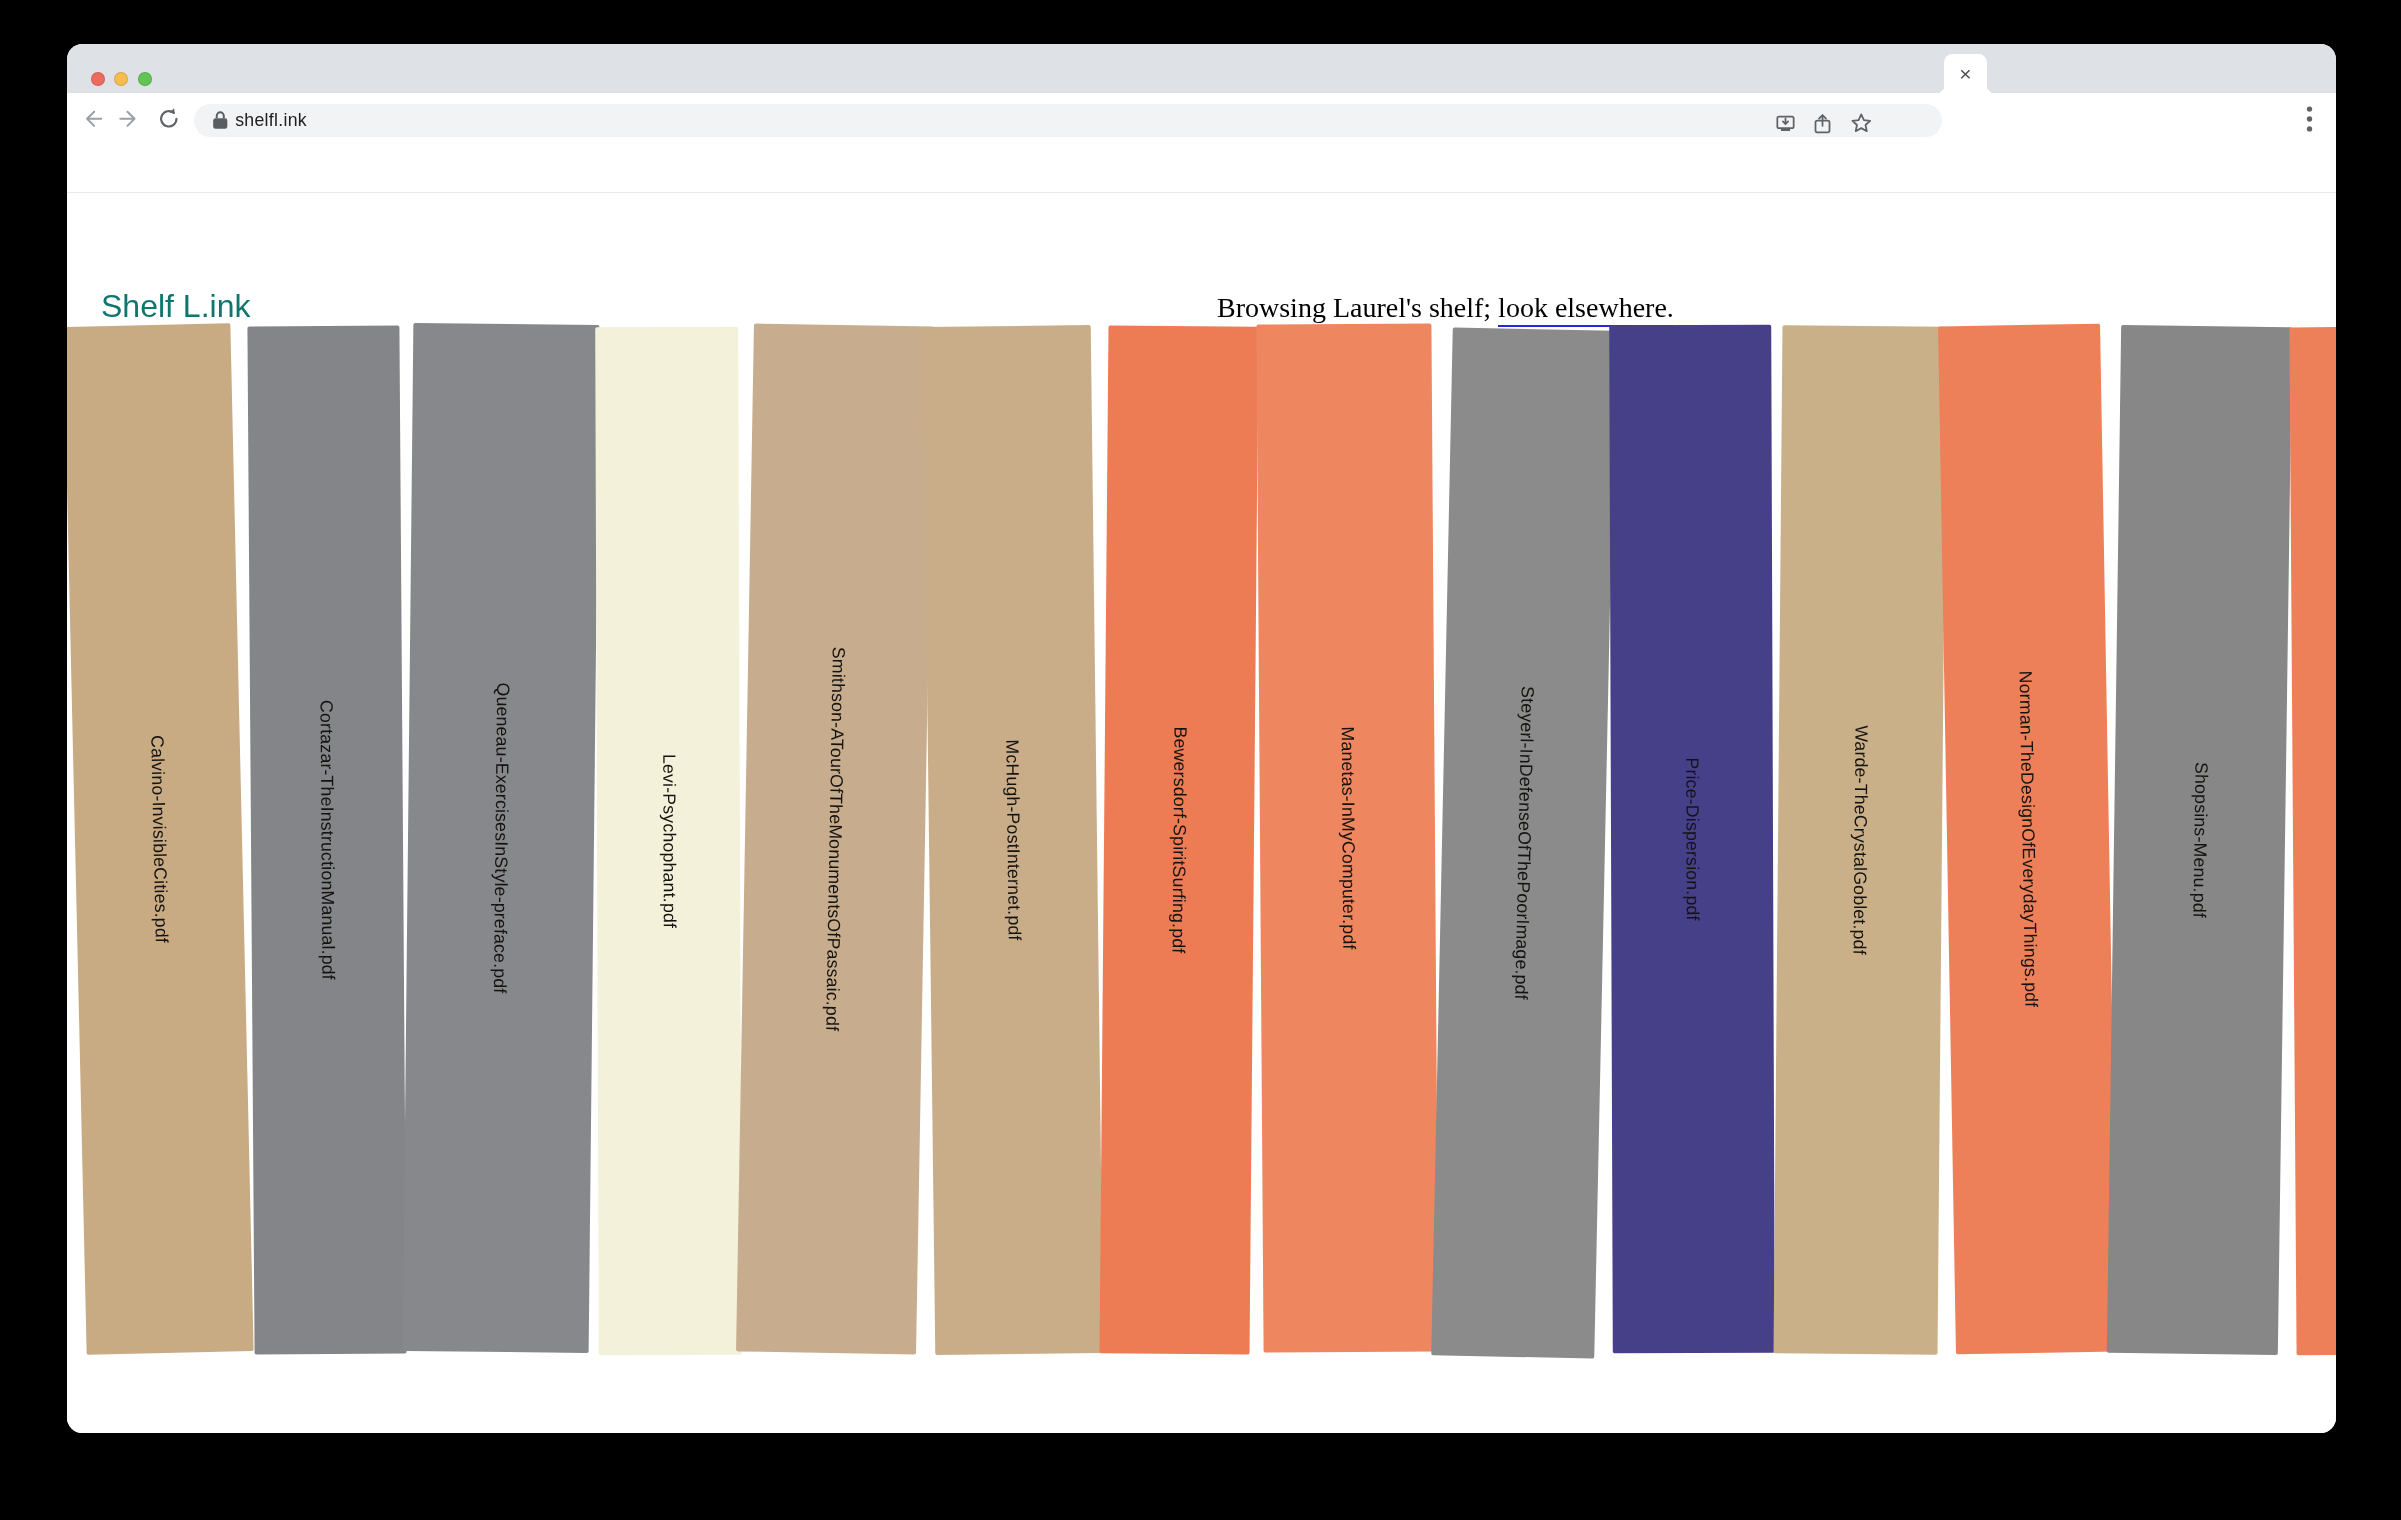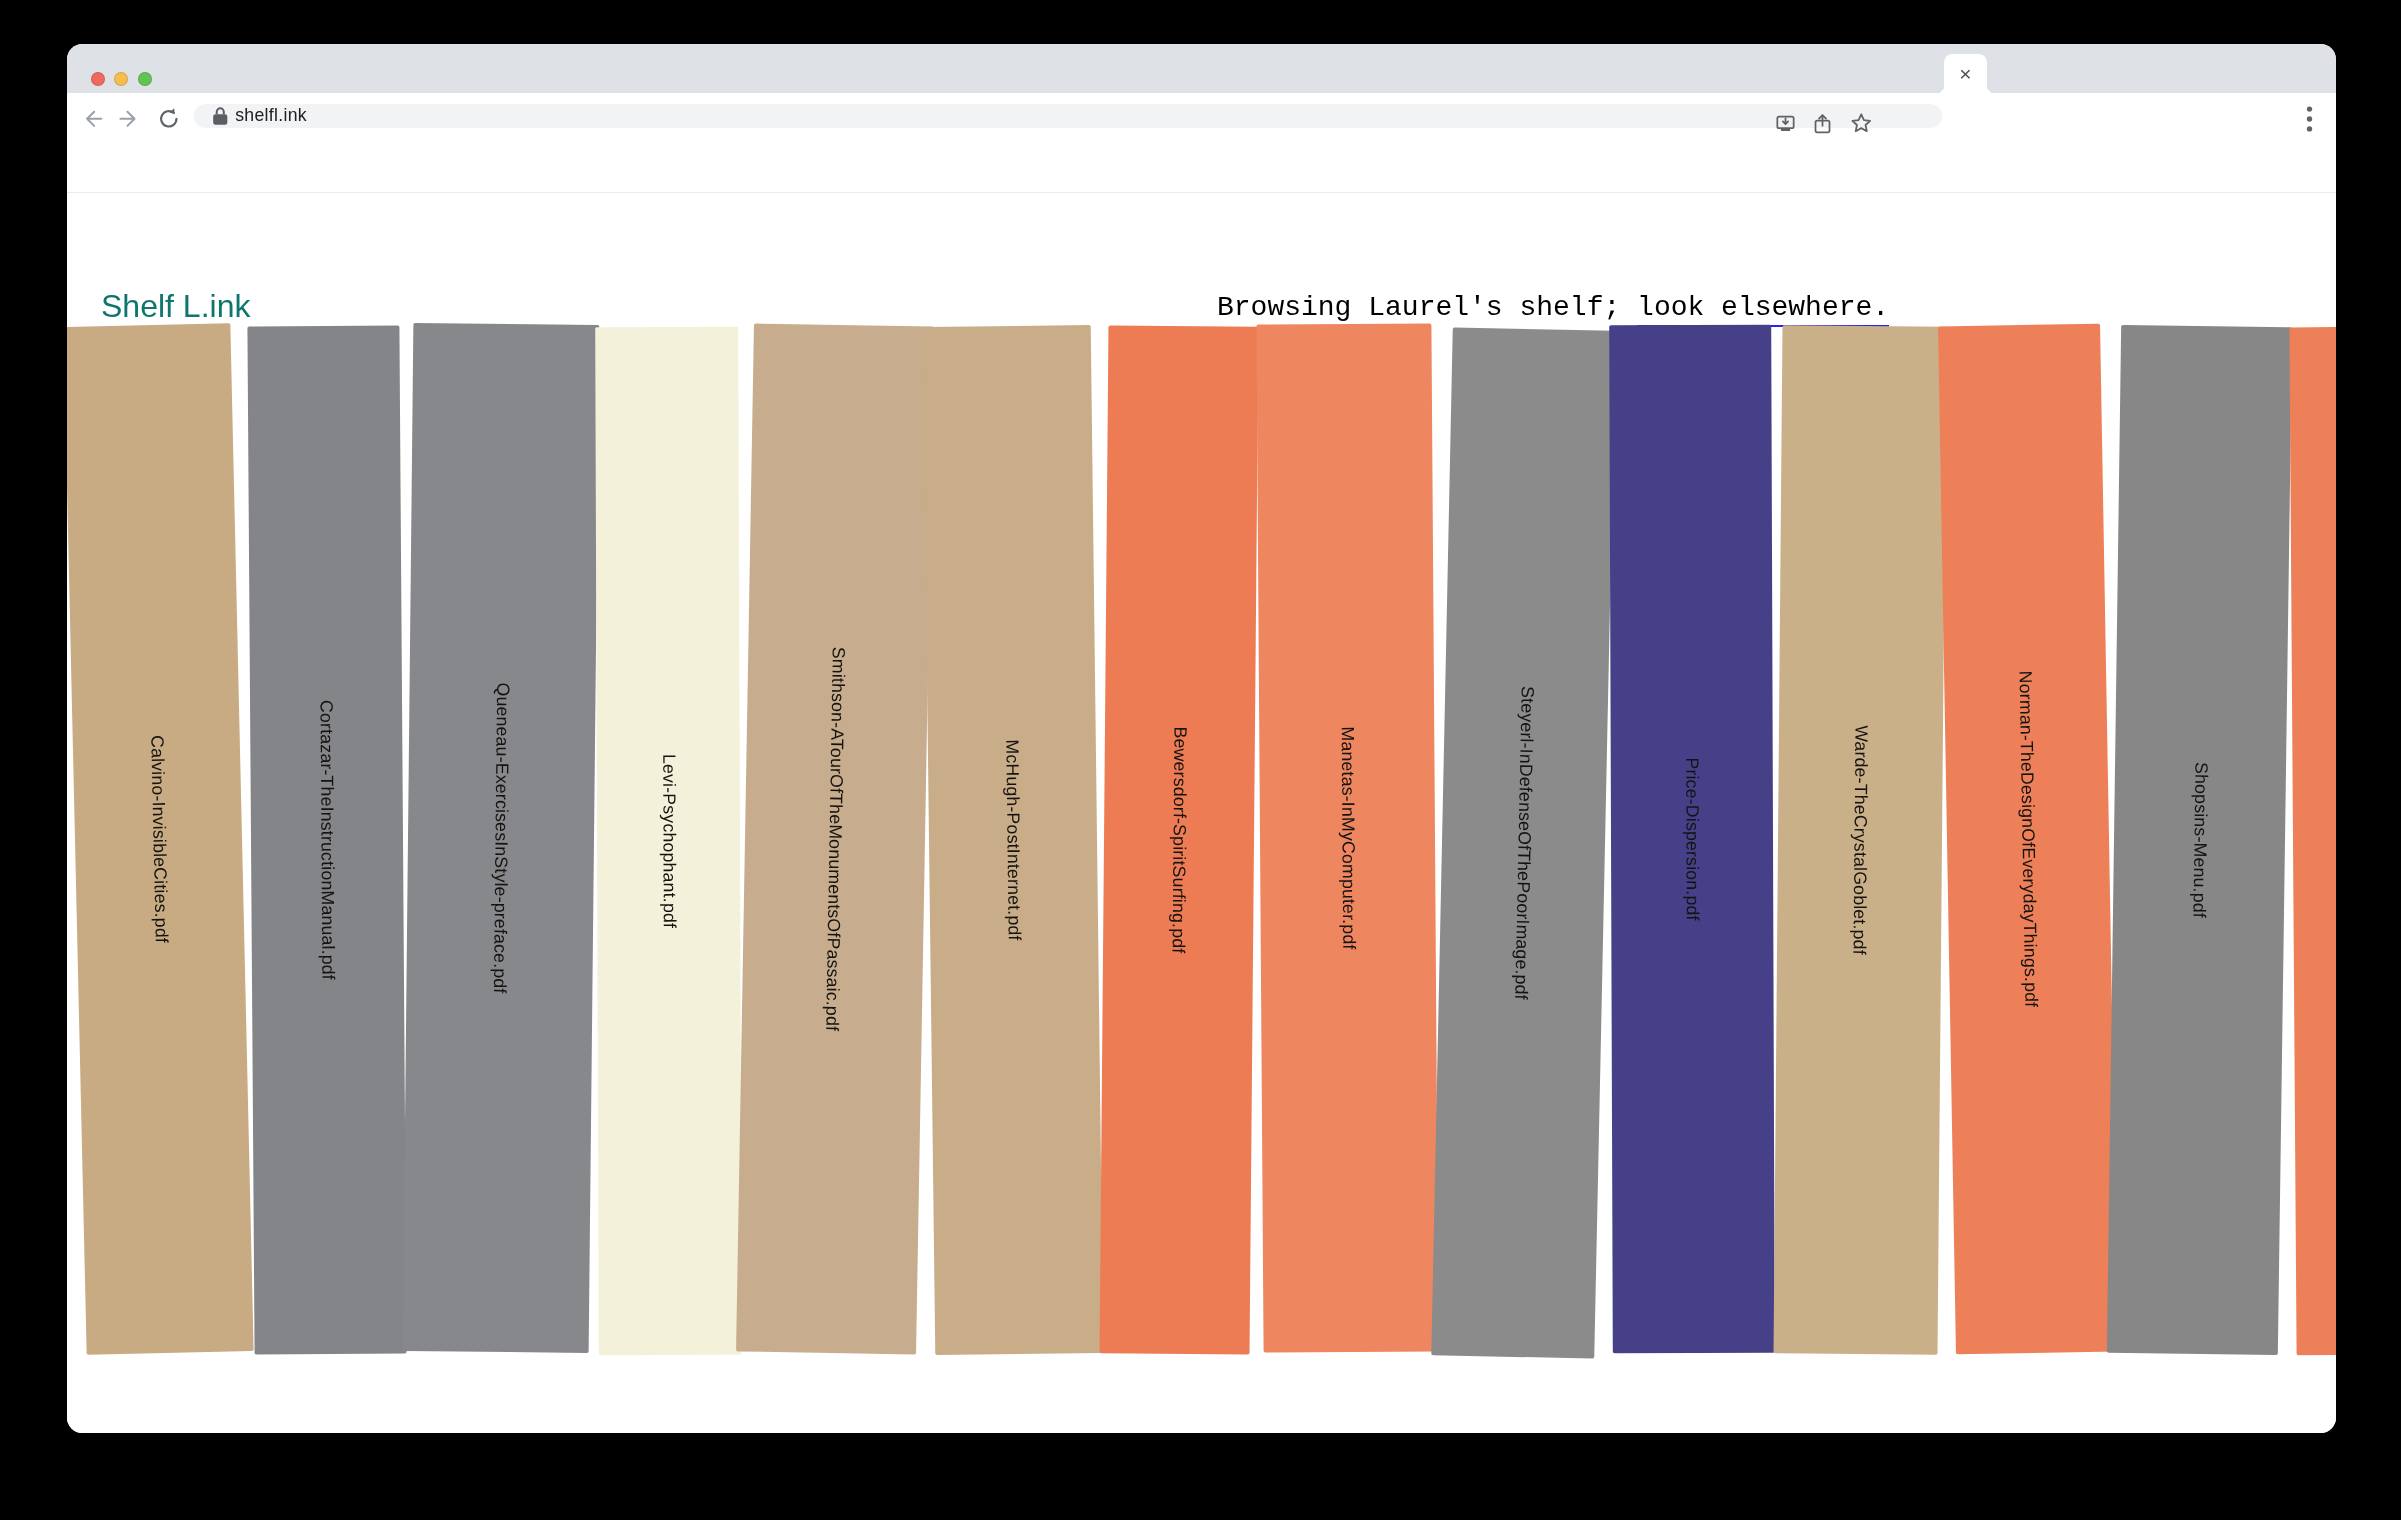--- a/index.html
+++ b/index.html
@@ -18,33 +18,33 @@
   .tab::before, .tab::after { content:""; position:absolute; bottom:0; width:8.3px; height:8.3px; }
   .tab::before { left:-8.3px; background:radial-gradient(circle at 0 0, #dee1e6 8.3px, #fff 8.3px); }
   .tab::after  { right:-8.3px; background:radial-gradient(circle at 100% 0, #dee1e6 8.3px, #fff 8.3px); }
   .tab-close { font-size:21px; color:#4a4d51; line-height:1; cursor:default; }
 
   
   .toolbar { position:absolute; left:0; top:49px; width:100%; height:100px; background:#fff;
              border-bottom:1.8px solid #e8eaed; }
   .navicon { position:absolute; top:13px; width:26px; height:26px; display:flex;
              align-items:center; justify-content:center; }
-  .pill { position:absolute; left:127px; top:10.6px; width:1748px; height:24px;
+  .pill { position:absolute; left:127px; top:10.6px; width:1748px; height:33px;
           background:#f1f3f4; border-radius:20px; display:flex; align-items:center; }
   .url { font-size:17.7px; color:#202124; letter-spacing:0.3px; margin-left:7px; }
   .pill-icons { position:absolute; right:70px; top:0; height:40px; display:flex;
                 align-items:center; gap:16.5px; }
   .kebab { position:absolute; left:2229px; top:13px; width:26px; height:26px;
            display:flex; align-items:center; justify-content:center; }
 
   
   .content { position:absolute; left:0; top:149px; width:100%; height:1240px; background:#fff; }
   .site-title { position:absolute; left:34px; top:95px; font-size:32px; color:#0f766e; }
   .browse-line { position:absolute; left:1150px; top:99px; font-size:28px; color:#000;
-                 font-family:Liberation Mono, monospace; white-space:nowrap; }
+                 font-family:Liberation Serif, serif; white-space:nowrap; }
   .browse-link { color:#000; text-decoration:none; border-bottom:2.4px solid #2a22ef;
                  padding-bottom:2.4px; cursor:pointer; }
 
   .shelf { position:absolute; left:0; top:132px; width:2269px; height:1031px; }
   .book { position:absolute; height:1028px; border-radius:1.8px; }
   .book-label { position:absolute; left:50%; top:50%;
                 transform:translate(-50%,-50%) rotate(90deg);
                 white-space:nowrap; font-size:17.7px; color:#151310; letter-spacing:0.2px; }
 
   svg { display:block; }

